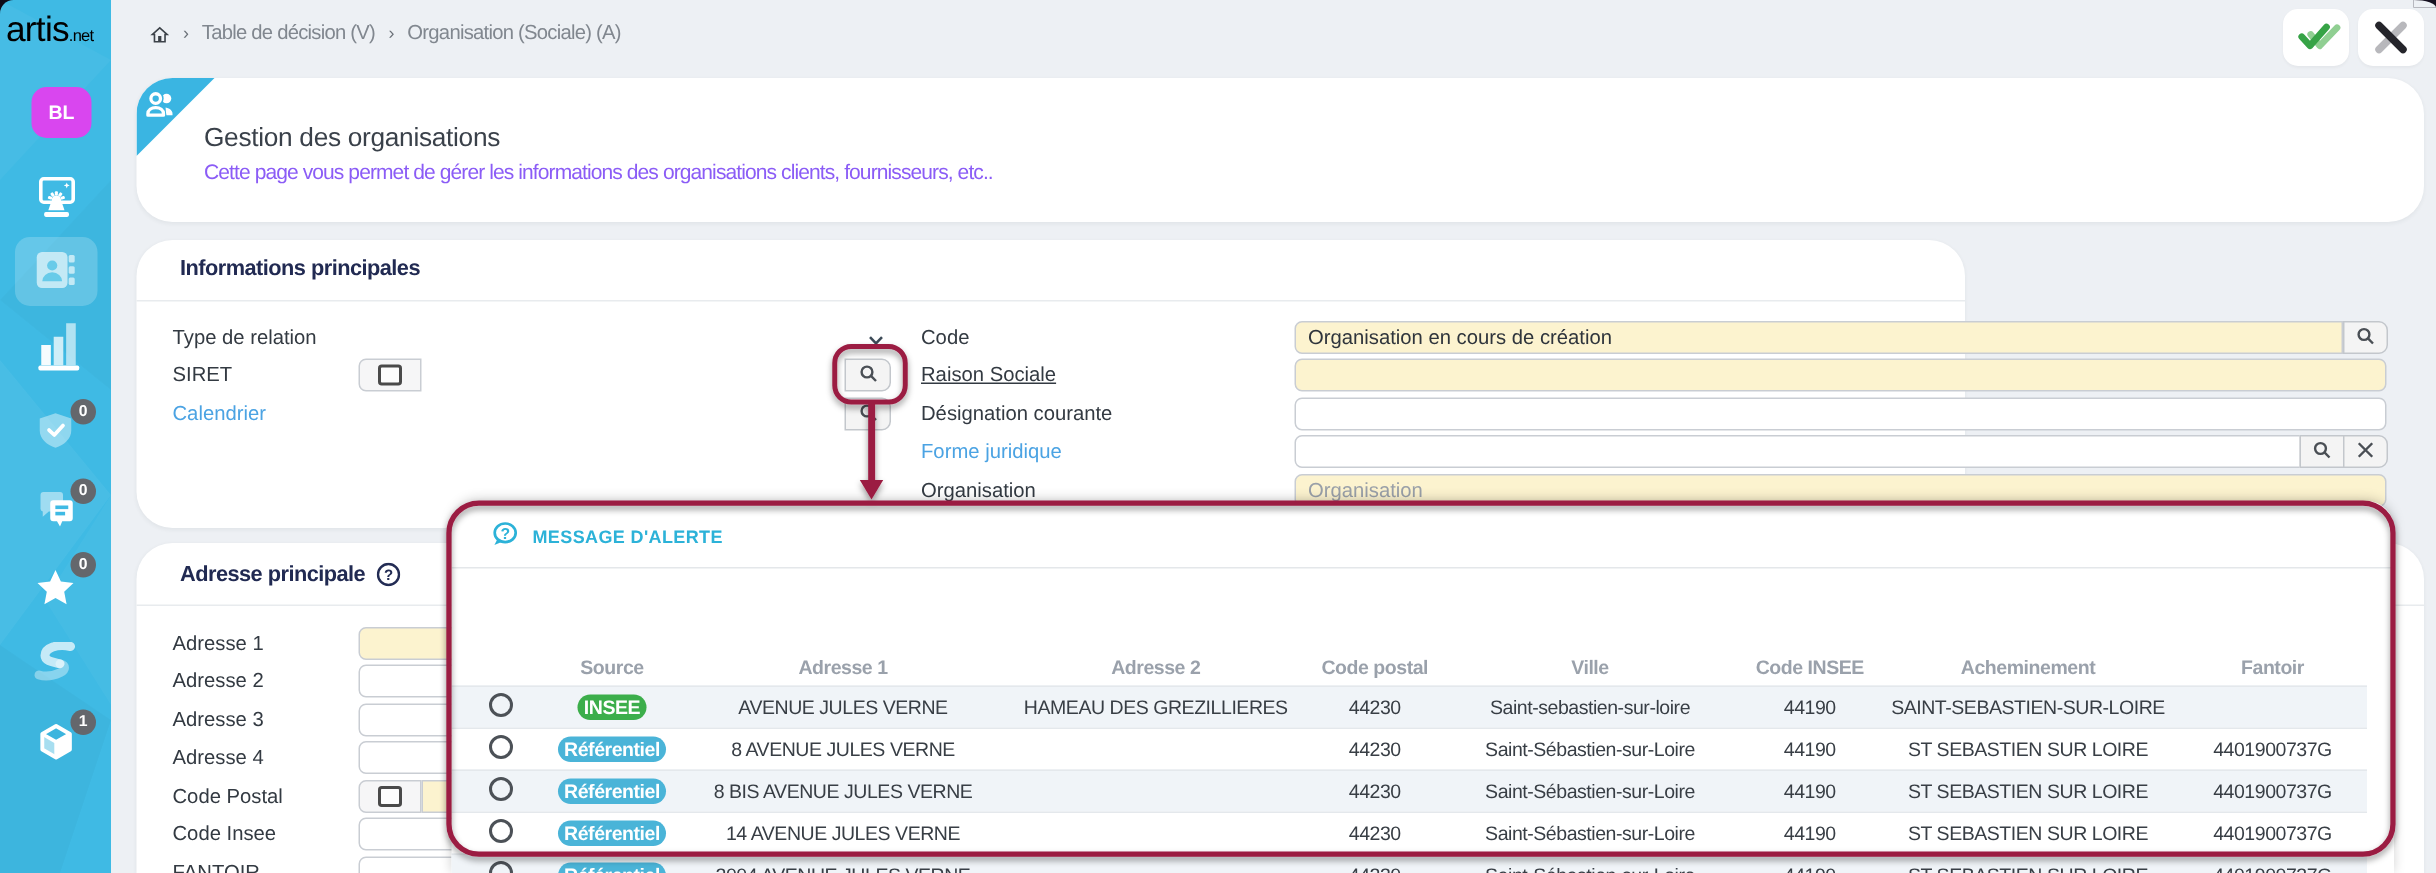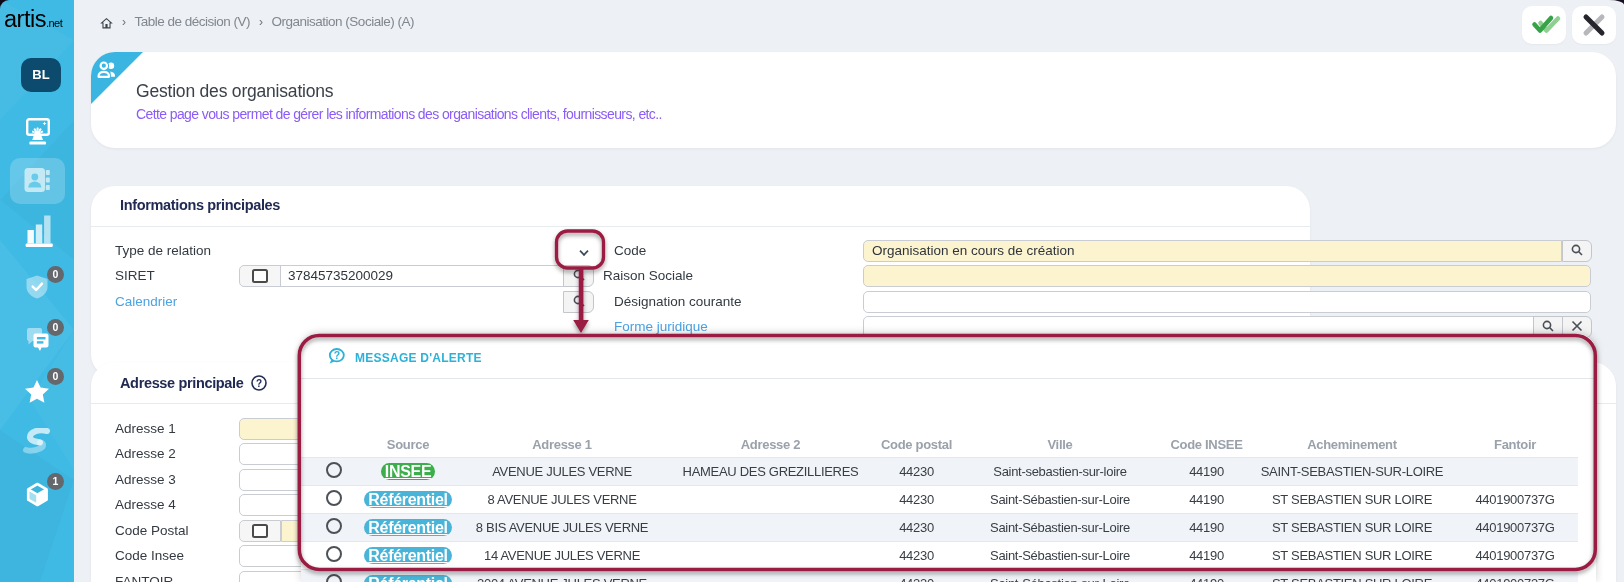--- a/index.html
+++ b/index.html
@@ -5,38 +5,38 @@
 * { margin:0; padding:0; box-sizing:border-box; }
 html,body { width:1624px; height:582px; overflow:hidden; }
 body { font-family:"Liberation Sans", sans-serif; background:#edf0f4; position:relative; }
 #page { position:absolute; left:0; top:0; width:1624px; height:582px; }
 
 
 #sidebar { position:absolute; left:0; top:0; width:74px; height:582px; background:#3fbae4; overflow:hidden; border-top-left-radius:9px; }
 #tl-dark { position:absolute; left:0; top:0; width:18px; height:16px; background:#0e0917; }
 #sidebar .logo { position:absolute; left:4px; top:6px; width:70px; color:#000000; font-size:23.5px; letter-spacing:-0.5px; }
 #sidebar .logo .net { font-size:11px; }
-.bl { position:absolute; left:21px; top:58px; width:40px; height:34px; background:#0c4a6e; border-radius:10px; color:#fff; font-size:13px; font-weight:bold; text-align:center; line-height:34px; }
+.bl { position:absolute; left:21px; top:58px; width:40px; height:34px; background:#d946ef; border-radius:10px; color:#fff; font-size:13px; font-weight:bold; text-align:center; line-height:34px; }
 .activebg { position:absolute; left:9.5px; top:158px; width:55px; height:46px; background:rgba(255,255,255,0.2); border-radius:10px; }
 .sicon { position:absolute; left:0; width:74px; text-align:center; }
 .badge { position:absolute; width:17px; height:17px; border-radius:50%; background:#64676c; color:#fff; font-size:10.5px; font-weight:bold; text-align:center; line-height:17px; }
 
 
 #crumb { position:absolute; left:113px; top:14px; height:18px; color:#81878f; font-size:13.5px; letter-spacing:-0.5px; }
 #crumb .sep { color:#6b7178; padding:0 9px; font-size:12px; }
 .topbtn { position:absolute; top:6px; width:44px; height:38px; background:#fff; border-radius:10px; box-shadow:0 1px 2px rgba(0,0,0,0.04); }
 .cnr { position:absolute; top:0; width:15px; height:5px; }
 
 
 .card { position:absolute; background:#fff; border-radius:24px; box-shadow:0 1px 3px rgba(33,43,54,0.06); }
 #titlecard { left:91px; top:52px; width:1525px; height:96px; overflow:hidden; }
 #titlecard .tri { position:absolute; left:0; top:0; width:0; height:0; border-top:52px solid #3ab5e2; border-right:52px solid transparent; }
 #titlecard h1 { position:absolute; left:45px; top:29px; font-size:17.5px; font-weight:500; color:#3a414a; letter-spacing:-0.2px; }
 #titlecard .sub { position:absolute; left:45px; top:54px; font-size:14px; color:#8b5cf6; letter-spacing:-0.6px; }
-#infocard { left:91px; top:160px; width:1219px; height:192px;margin-top:26px; }
+#infocard { left:91px; top:160px; width:1219px; height:192px; }
 #addrcard { left:91px; top:362px; width:1525px; height:220px; border-bottom-left-radius:0; border-bottom-right-radius:0; }
 .cardtitle { position:absolute; left:29px; font-size:14.5px; font-weight:bold; color:#212a52; letter-spacing:-0.35px; }
 .cardsep { position:absolute; left:0; width:100%; height:1px; background:#e8ebee; }
 
 
 .lbl { position:absolute; font-size:13.5px; color:#333a42; height:22px; line-height:22px; }
 .lbl.blue { color:#4ba3e3; }
 .inp { position:absolute; height:22px; background:#fff; border:1px solid #c9cdd3; border-radius:5px; font-size:13.5px; color:#2f353c; line-height:20px; padding-left:8px; }
 .inp.y { background:#fcf3cf; }
 .inp .ph { color:#9aa0a8; }
@@ -53,21 +53,21 @@
 #popup .htitle { position:absolute; left:54px; top:17px; font-size:12px; font-weight:bold; letter-spacing:0.25px; color:#2cb2d8; }
 #popup .hsep { position:absolute; left:0; top:43.5px; width:100%; height:1px; background:#e4e7ea; }
 #popup .body { position:absolute; left:12.5px; top:58px; font-size:13.5px; color:#3c434b; letter-spacing:-0.22px; }
 #ptable { position:absolute; left:0; top:97px; width:1277px; }
 .trow { display:grid; grid-template-columns:57px 100px 208px 209px 83px 204px 89px 202px 124px; align-items:center; height:28px; font-size:13px; color:#383e45; letter-spacing:-0.3px; }
 .trow > div { text-align:center; }
 .trow.hdr { height:26px; color:#9aa1ab; font-weight:bold; font-size:13px; }
 .trow.odd { background:#f0f4f8; }
 .trow + .trow { border-top:1px solid #e4e8ec; }
 .radio { display:inline-block; width:16px; height:16px; border:2.2px solid #4c5157; border-radius:50%; margin-left:9px; }
-.bdg { display:inline-block; height:17px; line-height:17px; padding:0 4px; border-radius:8.5px; color:#fff; font-size:16px; font-weight:bold;text-decoration:underline; }
+.bdg { display:inline-block; height:17px; line-height:17px; padding:0 4px; border-radius:8.5px; color:#fff; font-size:13px; font-weight:bold; }
 .bdg.g { background:#3cae4b; }
 .bdg.b { background:#4ab4d8; }
 
 
 #annot { position:absolute; left:0; top:0; width:1624px; height:582px; pointer-events:none; }
 </style>
 </head>
 <body>
 <div id="page">
 
@@ -188,21 +188,20 @@
   <div class="card" id="infocard">
     <div class="cardtitle" style="position:absolute; top:11px;">Informations principales</div>
     <div class="cardsep" style="top:40px;"></div>
 
     <div class="lbl" style="left:24px; top:54px;">Type de relation</div>
     <svg class="chev" style="left:487.5px; top:61.5px;" width="10" height="7" viewBox="0 0 10 7">
         <path d="M1 1.2 L5 5.4 L9 1.2" fill="none" stroke="#3c4a57" stroke-width="1.7"></path>
       </svg>
     <div class="lbl" style="left:24px; top:79px;">SIRET</div>
     <div class="seg" style="left:148px; top:79px;"></div>
-    <div class="inp" style="left:189px; top:79px; width:284px; border-radius:0; padding-left:7px;">37845735200029</div>
     <div class="chk" style="left:161px; top:83px;"></div>
     <div class="sq" style="left:472px; top:79px; width:31px;">
         <svg width="14" height="14" viewBox="0 0 14 14">
           <circle cx="6" cy="6" r="3.6" fill="none" stroke="#4a4f55" stroke-width="1.6"></circle>
           <path d="M8.8 8.8 L12 12" stroke="#4a4f55" stroke-width="1.6"></path>
         </svg>
       </div>
     <div class="lbl blue" style="left:24px; top:104.5px;">Calendrier</div>
     <div class="sq" style="left:472px; top:104.5px; width:31px;">
         <svg width="14" height="14" viewBox="0 0 14 14">
@@ -212,21 +211,21 @@
       </div>
 
     <div class="lbl" style="left:523px; top:54px;">Code</div>
     <div class="inp y att" style="left:772px; top:53.5px; width:699px;">Organisation en cours de création</div>
     <div class="sq" style="left:1471px; top:53.5px;">
         <svg width="14" height="14" viewBox="0 0 14 14">
           <circle cx="6" cy="6" r="3.6" fill="none" stroke="#4a4f55" stroke-width="1.6"></circle>
           <path d="M8.8 8.8 L12 12" stroke="#4a4f55" stroke-width="1.6"></path>
         </svg>
       </div>
-    <div class="lbl" style="left:512px; top:79px;">Raison Sociale</div>
+    <div class="lbl" style="left:523px; top:79px;text-decoration:underline;">Raison Sociale</div>
     <div class="inp y" style="left:772px; top:79px; width:728px;"></div>
     <div class="lbl" style="left:523px; top:104.5px;">Désignation courante</div>
     <div class="inp" style="left:772px; top:104.5px; width:728px;"></div>
     <div class="lbl blue" style="left:523px; top:130px;">Forme juridique</div>
     <div class="inp att" style="left:772px; top:130px; width:671px;"></div>
     <div class="sq mid" style="left:1442px; top:130px;">
         <svg width="14" height="14" viewBox="0 0 14 14">
           <circle cx="6" cy="6" r="3.6" fill="none" stroke="#4a4f55" stroke-width="1.6"></circle>
           <path d="M8.8 8.8 L12 12" stroke="#4a4f55" stroke-width="1.6"></path>
         </svg>

